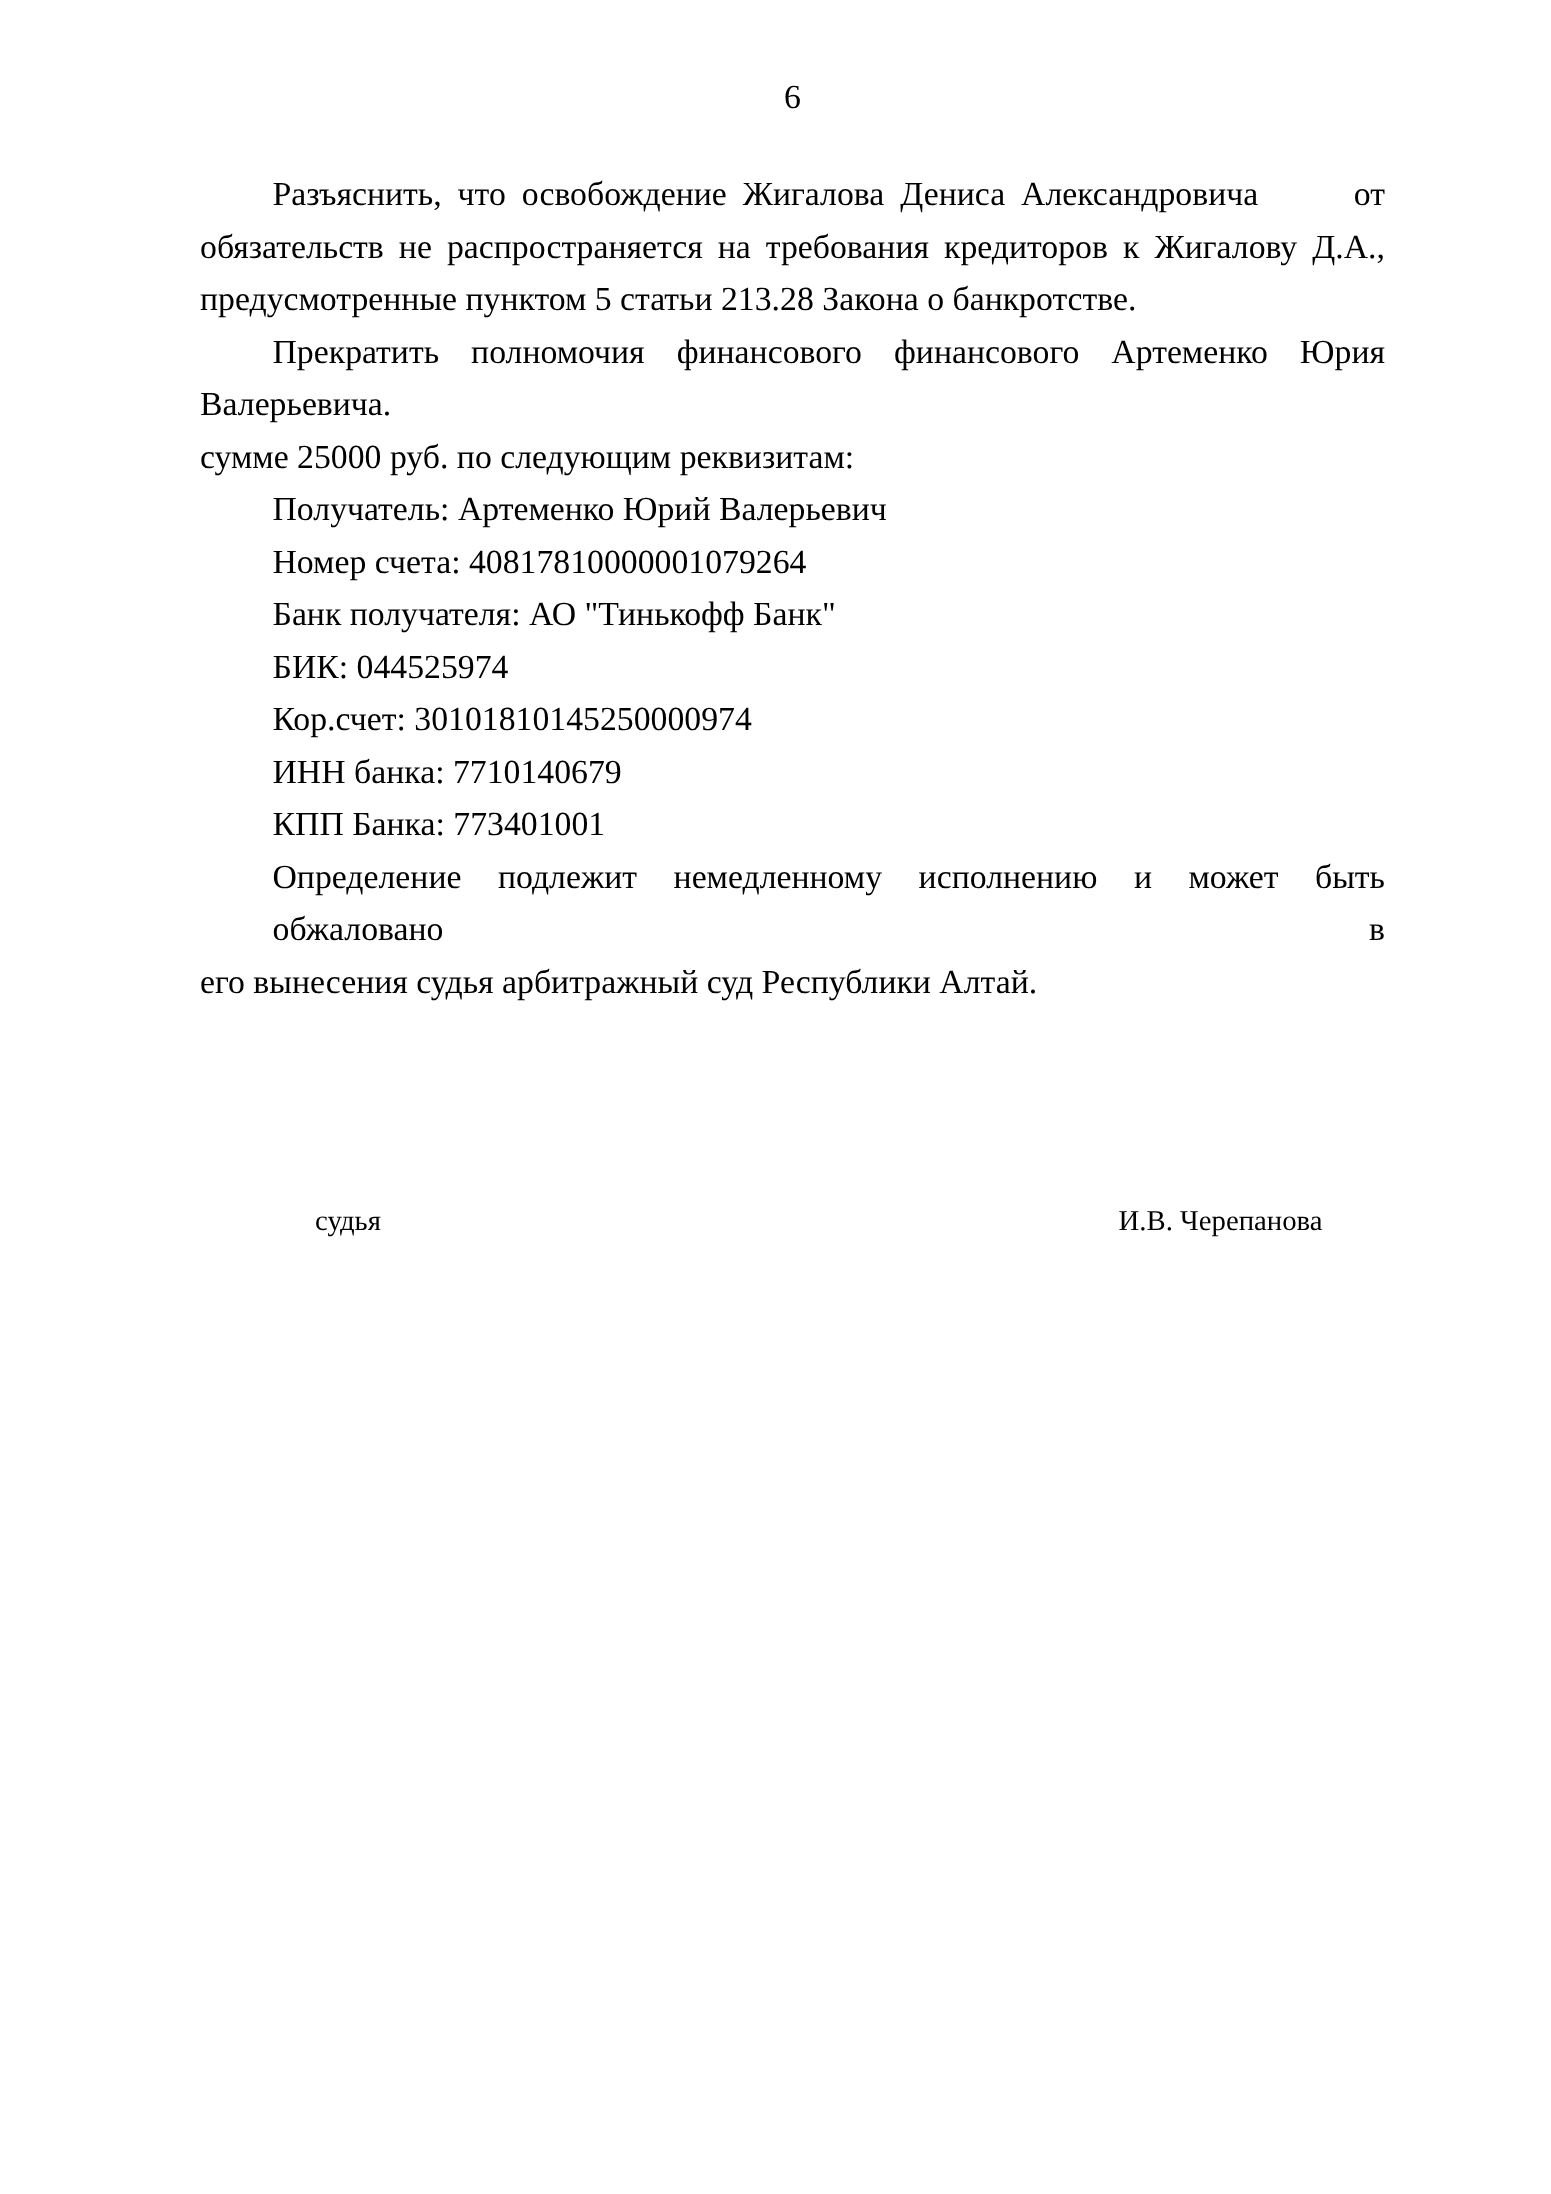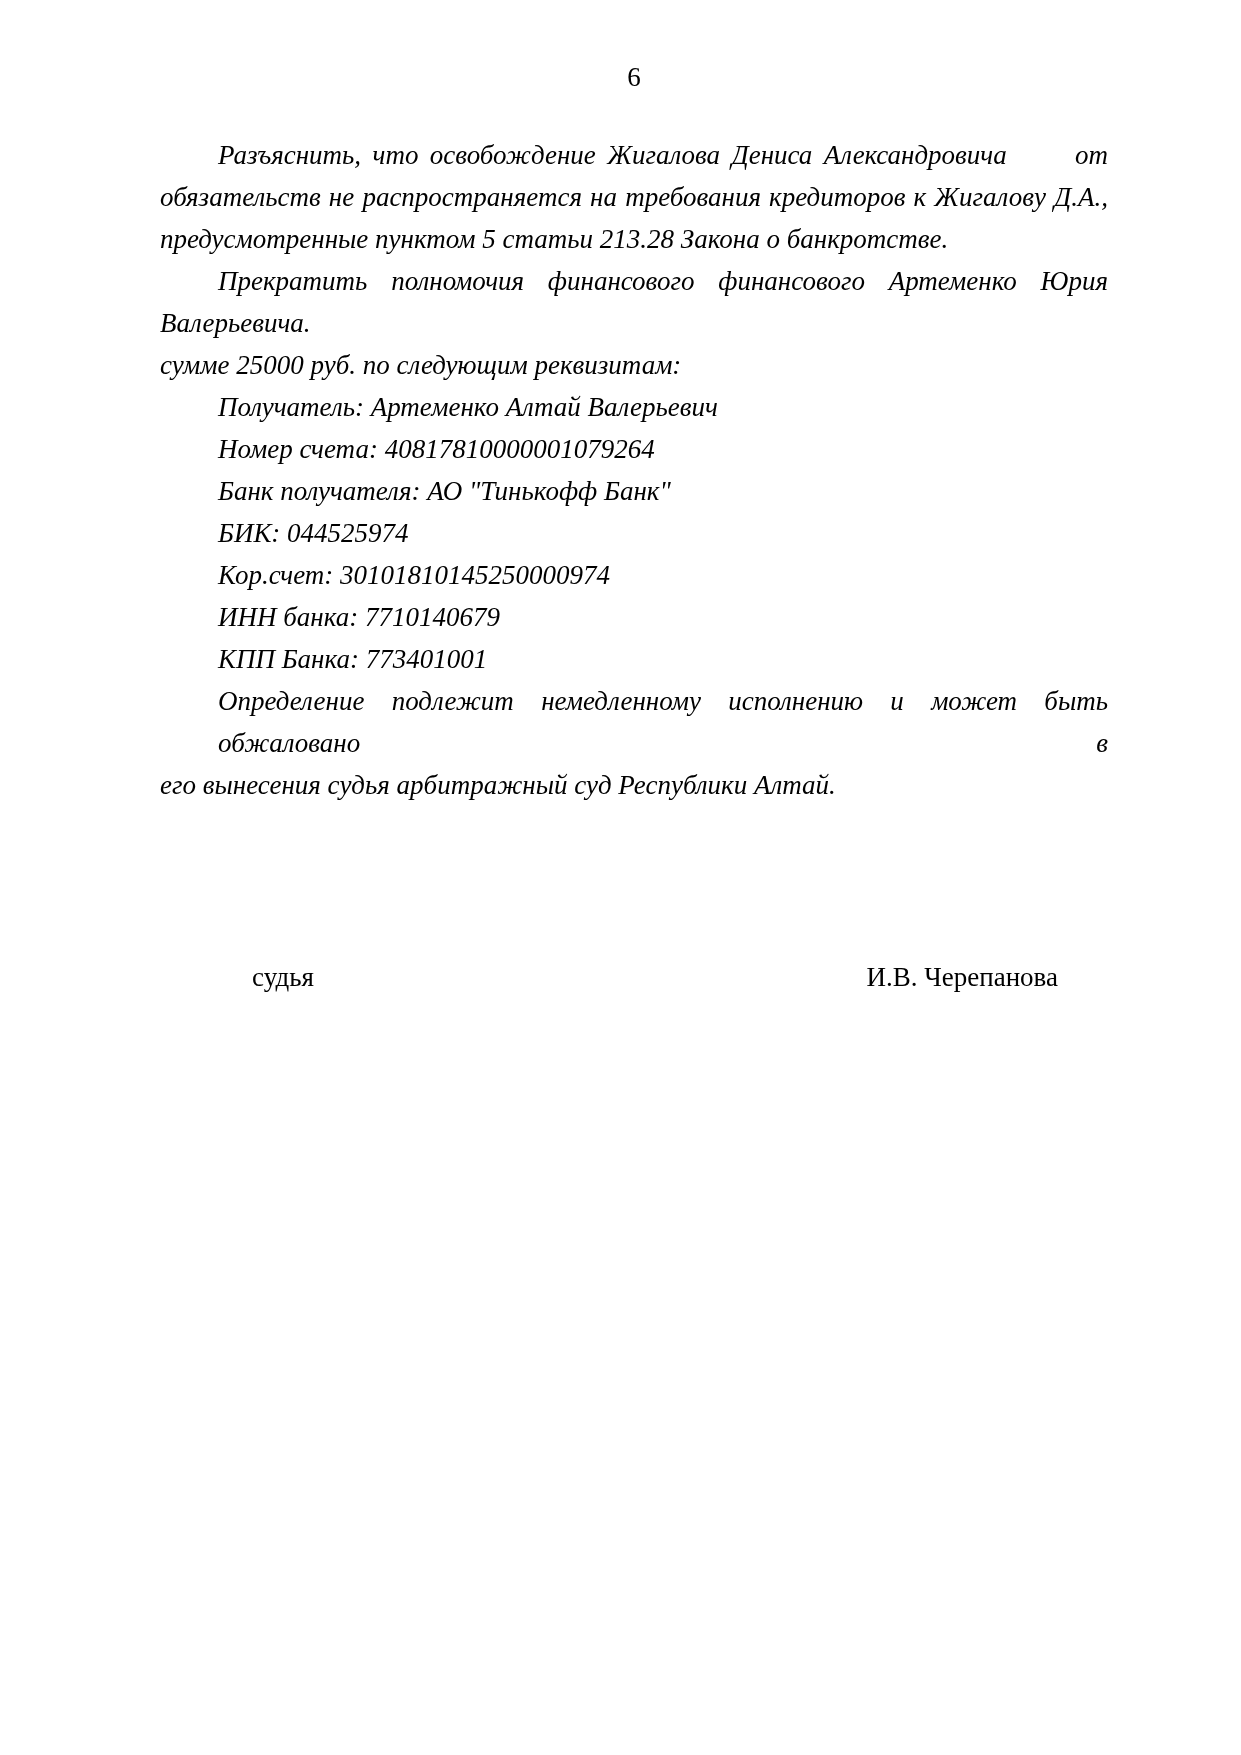--- a/index.html
+++ b/index.html
@@ -30,42 +30,42 @@
     line-height: 34px;
   }
   .doc-body {
     position: absolute;
     top: 134px;
     left: 160px;
     width: 948px;
     font-size: 27px;
     line-height: 42px;
   }
-  .paragraph { margin: 0; font-style: italic; }
+  .paragraph { margin: 0; }
   .line {
     white-space: normal;
     text-align: left;
   }
   .line.j {
     text-align: justify;
     text-align-last: justify;
   }
   .line.ind {
     padding-left: 58px;
   }
   .req-line {
     padding-left: 58px;
     text-align: left;
   }
   .signature-row {
     position: absolute;
     top: 956px;
     left: 160px;
     width: 948px;
-    font-size: 27px;
+    font-size: 23px;
     line-height: 42px;
     display: flex;
     justify-content: space-between;
   }
   .sig-left { padding-left: 92px; }
   .sig-right { padding-right: 50px; font-family: Liberation Serif, serif; }
 </style>
 </head>
 <body>
 
@@ -79,21 +79,21 @@
         <div class="line">предусмотренные пунктом 5 статьи 213.28 Закона о банкротстве.</div>
       </div>
       <div class="paragraph">
         <div class="line j ind">Прекратить полномочия финансового финансового Артеменко Юрия</div>
         <div class="line">Валерьевича.</div>
       </div>
       <div class="paragraph">
         <div class="line">сумме 25000 руб. по следующим реквизитам:</div>
       </div>
       <div class="paragraph">
-        <div class="req-line">Получатель: Артеменко Алтай Валерьевич</div>
+        <div class="req-line">Получатель: Артеменко Юрий Валерьевич</div>
         <div class="req-line">Номер счета: 40817810000001079264</div>
         <div class="req-line">Банк получателя: АО "Тинькофф Банк"</div>
         <div class="req-line">БИК: 044525974</div>
         <div class="req-line">Кор.счет: 30101810145250000974</div>
         <div class="req-line">ИНН банка: 7710140679</div>
         <div class="req-line">КПП Банка: 773401001</div>
       </div>
       <div class="paragraph">
         <div class="line j ind">Определение подлежит немедленному исполнению и может быть обжаловано в</div>
         <div class="line">его вынесения судья арбитражный суд Республики Алтай.</div>

